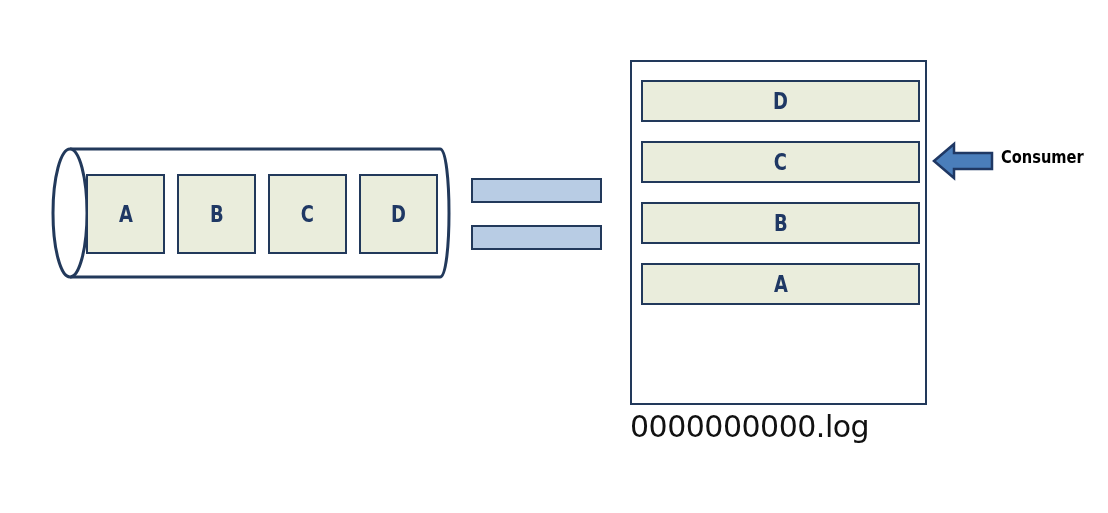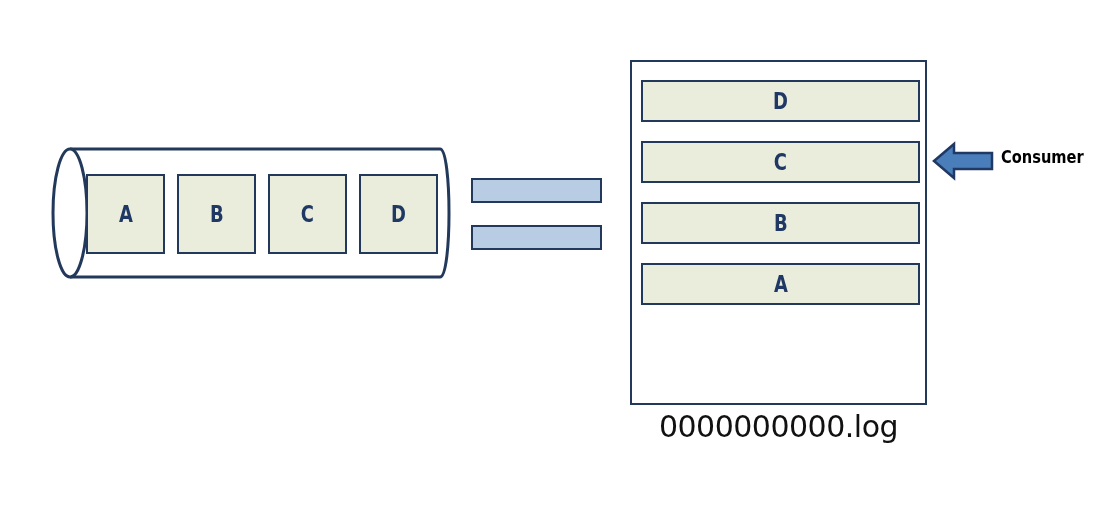--- a/index.html
+++ b/index.html
@@ -114,21 +114,20 @@
     font-weight: bold;
     font-size: 23px;
     color: #1F3864;
     transform: scaleX(0.78);
   }
   #log-caption {
     position: absolute;
     left: 630px;
     top: 409px;
     width: 297px;
-    text-align: center;
     font-family: "DejaVu Sans", sans-serif;
     font-size: 30px;
     color: #111111;
     letter-spacing: -0.5px;
     white-space: nowrap;
   }
 
   
   #consumer-arrow {
     position: absolute;

